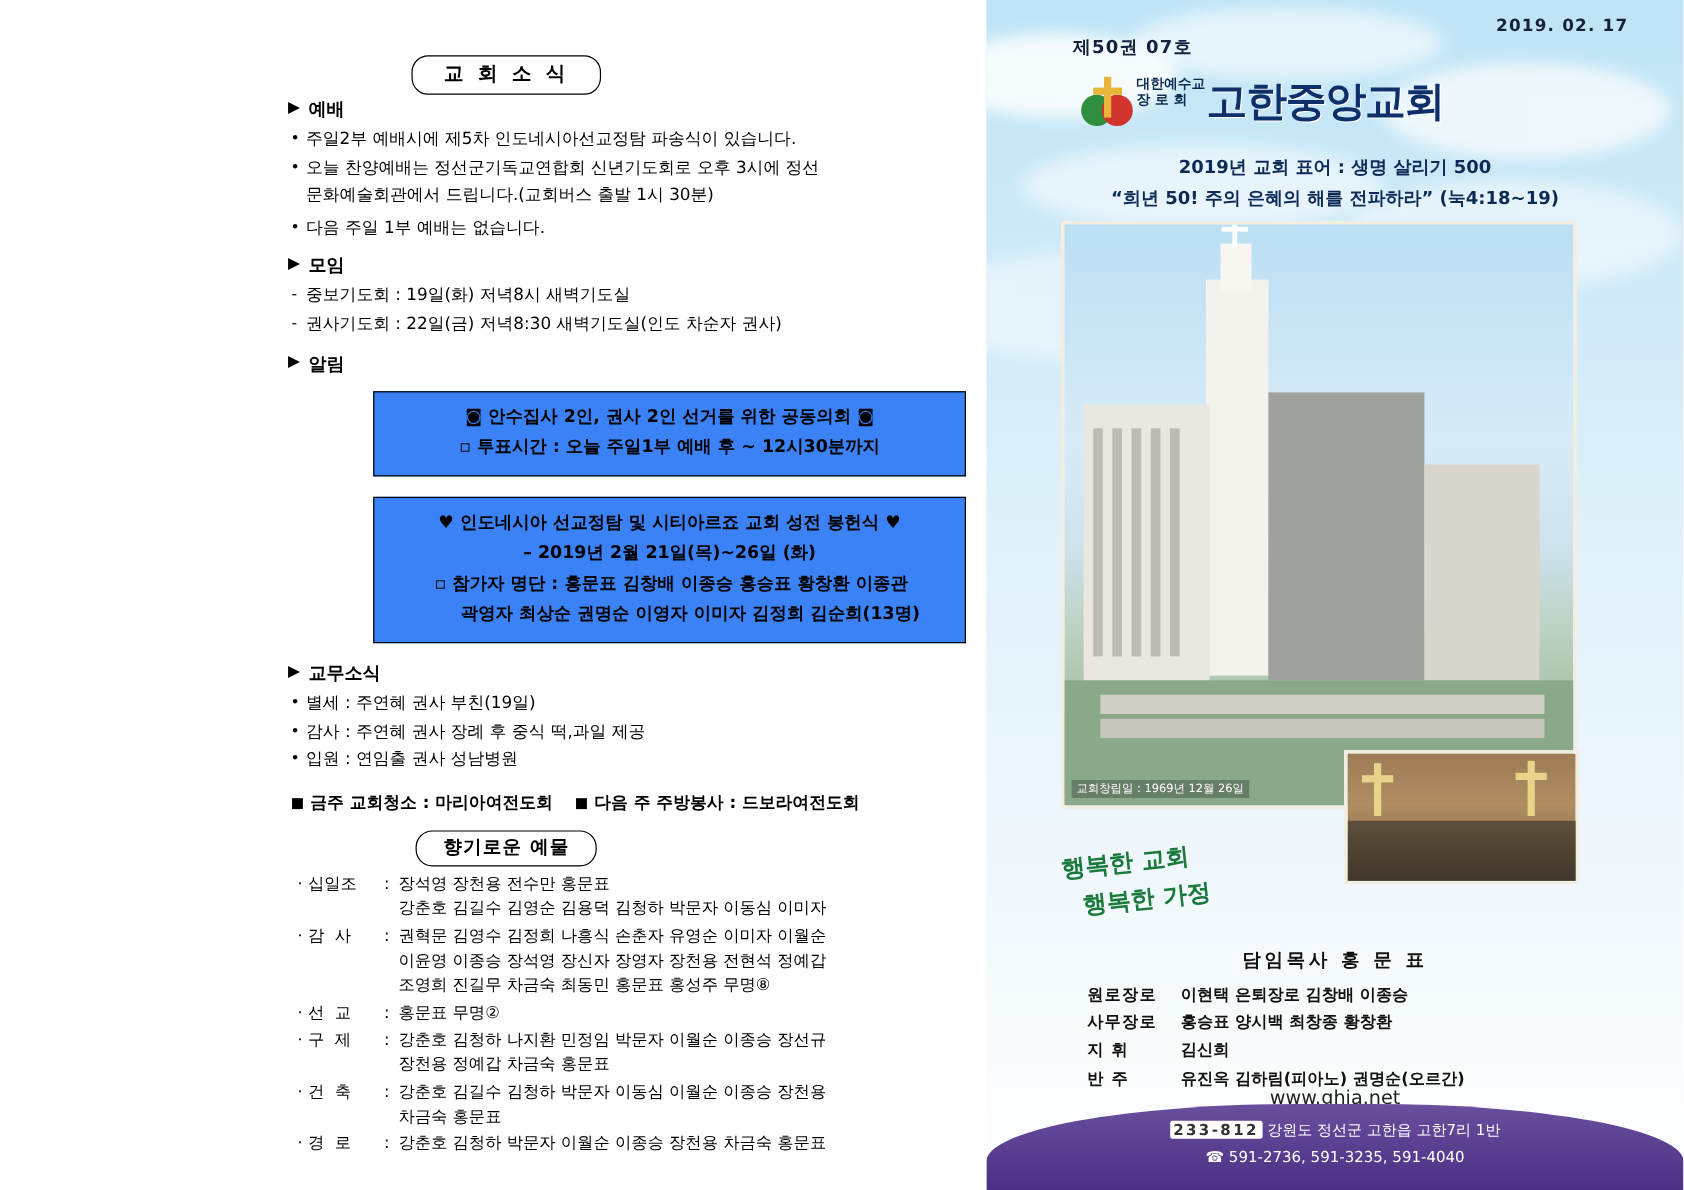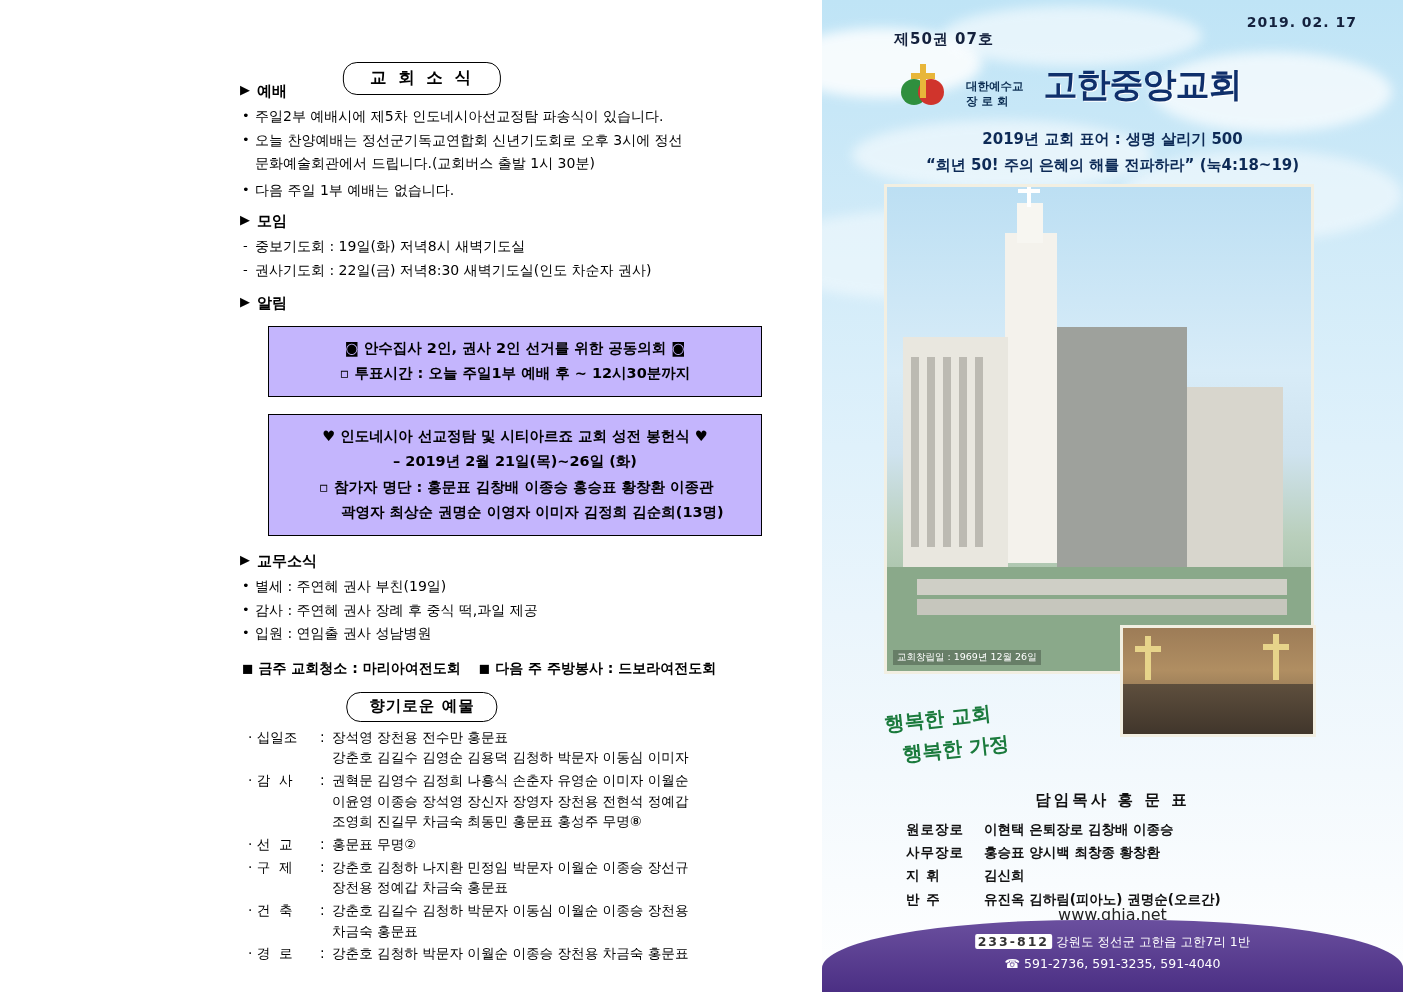--- a/index.html
+++ b/index.html
@@ -11,21 +11,21 @@
     position:relative;overflow:hidden;
   }
   .page{position:absolute;inset:0;display:flex;}
 
   
   .left{
     position:absolute;left:0;top:0;width:822px;height:992px;
     padding:0;box-sizing:border-box;
   }
   .title-pill{
-    position:absolute;left:422px;top:62px;transform:translateX(-50%);
+    position:absolute;left:422px;top:46px;transform:translateX(-50%);
     border:1.4px solid #000;border-radius:14px;
     padding:4px 26px 5px 26px;font-size:16.5px;font-weight:bold;
     letter-spacing:3px;white-space:nowrap;background:#fff;
   }
   .sec{position:absolute;}
   .sec-head{
     font-size:15px;font-weight:bold;display:flex;align-items:flex-start;gap:7px;
   }
   .tri{font-size:13px;line-height:1.25;}
   ul.bul{margin:4px 0 0 0;padding:0;list-style:none;}
@@ -33,22 +33,23 @@
     position:relative;padding-left:15px;font-size:14px;line-height:1.62;
     margin-bottom:1px;
   }
   ul.bul li:before{
     content:"•";position:absolute;left:2px;top:0;font-size:13px;
   }
   ul.dash li:before{content:"-";left:3px;top:0;}
   .cont{padding-left:15px;font-size:14px;line-height:1.62;}
 
   .box{
-    border:1.3px solid #000;box-sizing:border-box;background:#c4b5fd;
+    border:1.3px solid #000;box-sizing:border-box;background:#3b82f6;
     padding:9px 10px;
+    margin-left:43px;
   }
   .box .ln{font-size:14.5px;text-align:center;line-height:1.75;}
   .box .ln.b{font-weight:bold;}
   .box .ln.ind{text-align:left;padding-left:40px;}
   .box .ln.ind2{text-align:left;padding-left:62px;}
 
   .foot-row{
     position:absolute;font-size:14px;font-weight:bold;
     display:flex;gap:18px;align-items:center;
   }
@@ -72,21 +73,21 @@
   .right{
     position:absolute;left:822px;top:0;width:581px;height:992px;
     background:linear-gradient(#bfe4f6 0%, #cfeaf8 22%, #dff1fb 45%, #eaf5fc 62%, #f3f9fd 78%, #ffffff 100%);
     overflow:hidden;
   }
   .clouds{position:absolute;left:0;top:0;width:100%;height:330px;overflow:hidden;}
   .cloud{position:absolute;background:#fff;border-radius:50%;filter:blur(6px);opacity:.85;}
   .vol{position:absolute;left:72px;top:30px;font-size:15px;font-weight:bold;color:#14213d;letter-spacing:1px;}
   .date{position:absolute;right:46px;top:14px;font-size:14px;font-weight:bold;color:#14213d;letter-spacing:1px;}
 
-  .logo-wrap{position:absolute;left:78px;top:62px;display:flex;align-items:flex-end;gap:20px;}
+  .logo-wrap{position:absolute;left:78px;top:62px;display:flex;align-items:flex-start;gap:1px;}
   .emblem{width:46px;height:46px;position:relative;}
   .denom{font-size:11.5px;line-height:1.25;color:#0b2d52;font-weight:bold;}
   .churchname{
     font-size:34px;font-weight:bold;color:#0f2f6b;letter-spacing:-1px;
     text-shadow:1px 1px 0 #fff;
   }
   .motto1{position:absolute;left:50%;transform:translateX(-50%);top:130px;
     font-size:15px;font-weight:bold;color:#0d2a56;white-space:nowrap;}
   .motto2{position:absolute;left:50%;transform:translateX(-50%);top:156px;
     font-size:15px;font-weight:bold;color:#0d2a56;white-space:nowrap;}

